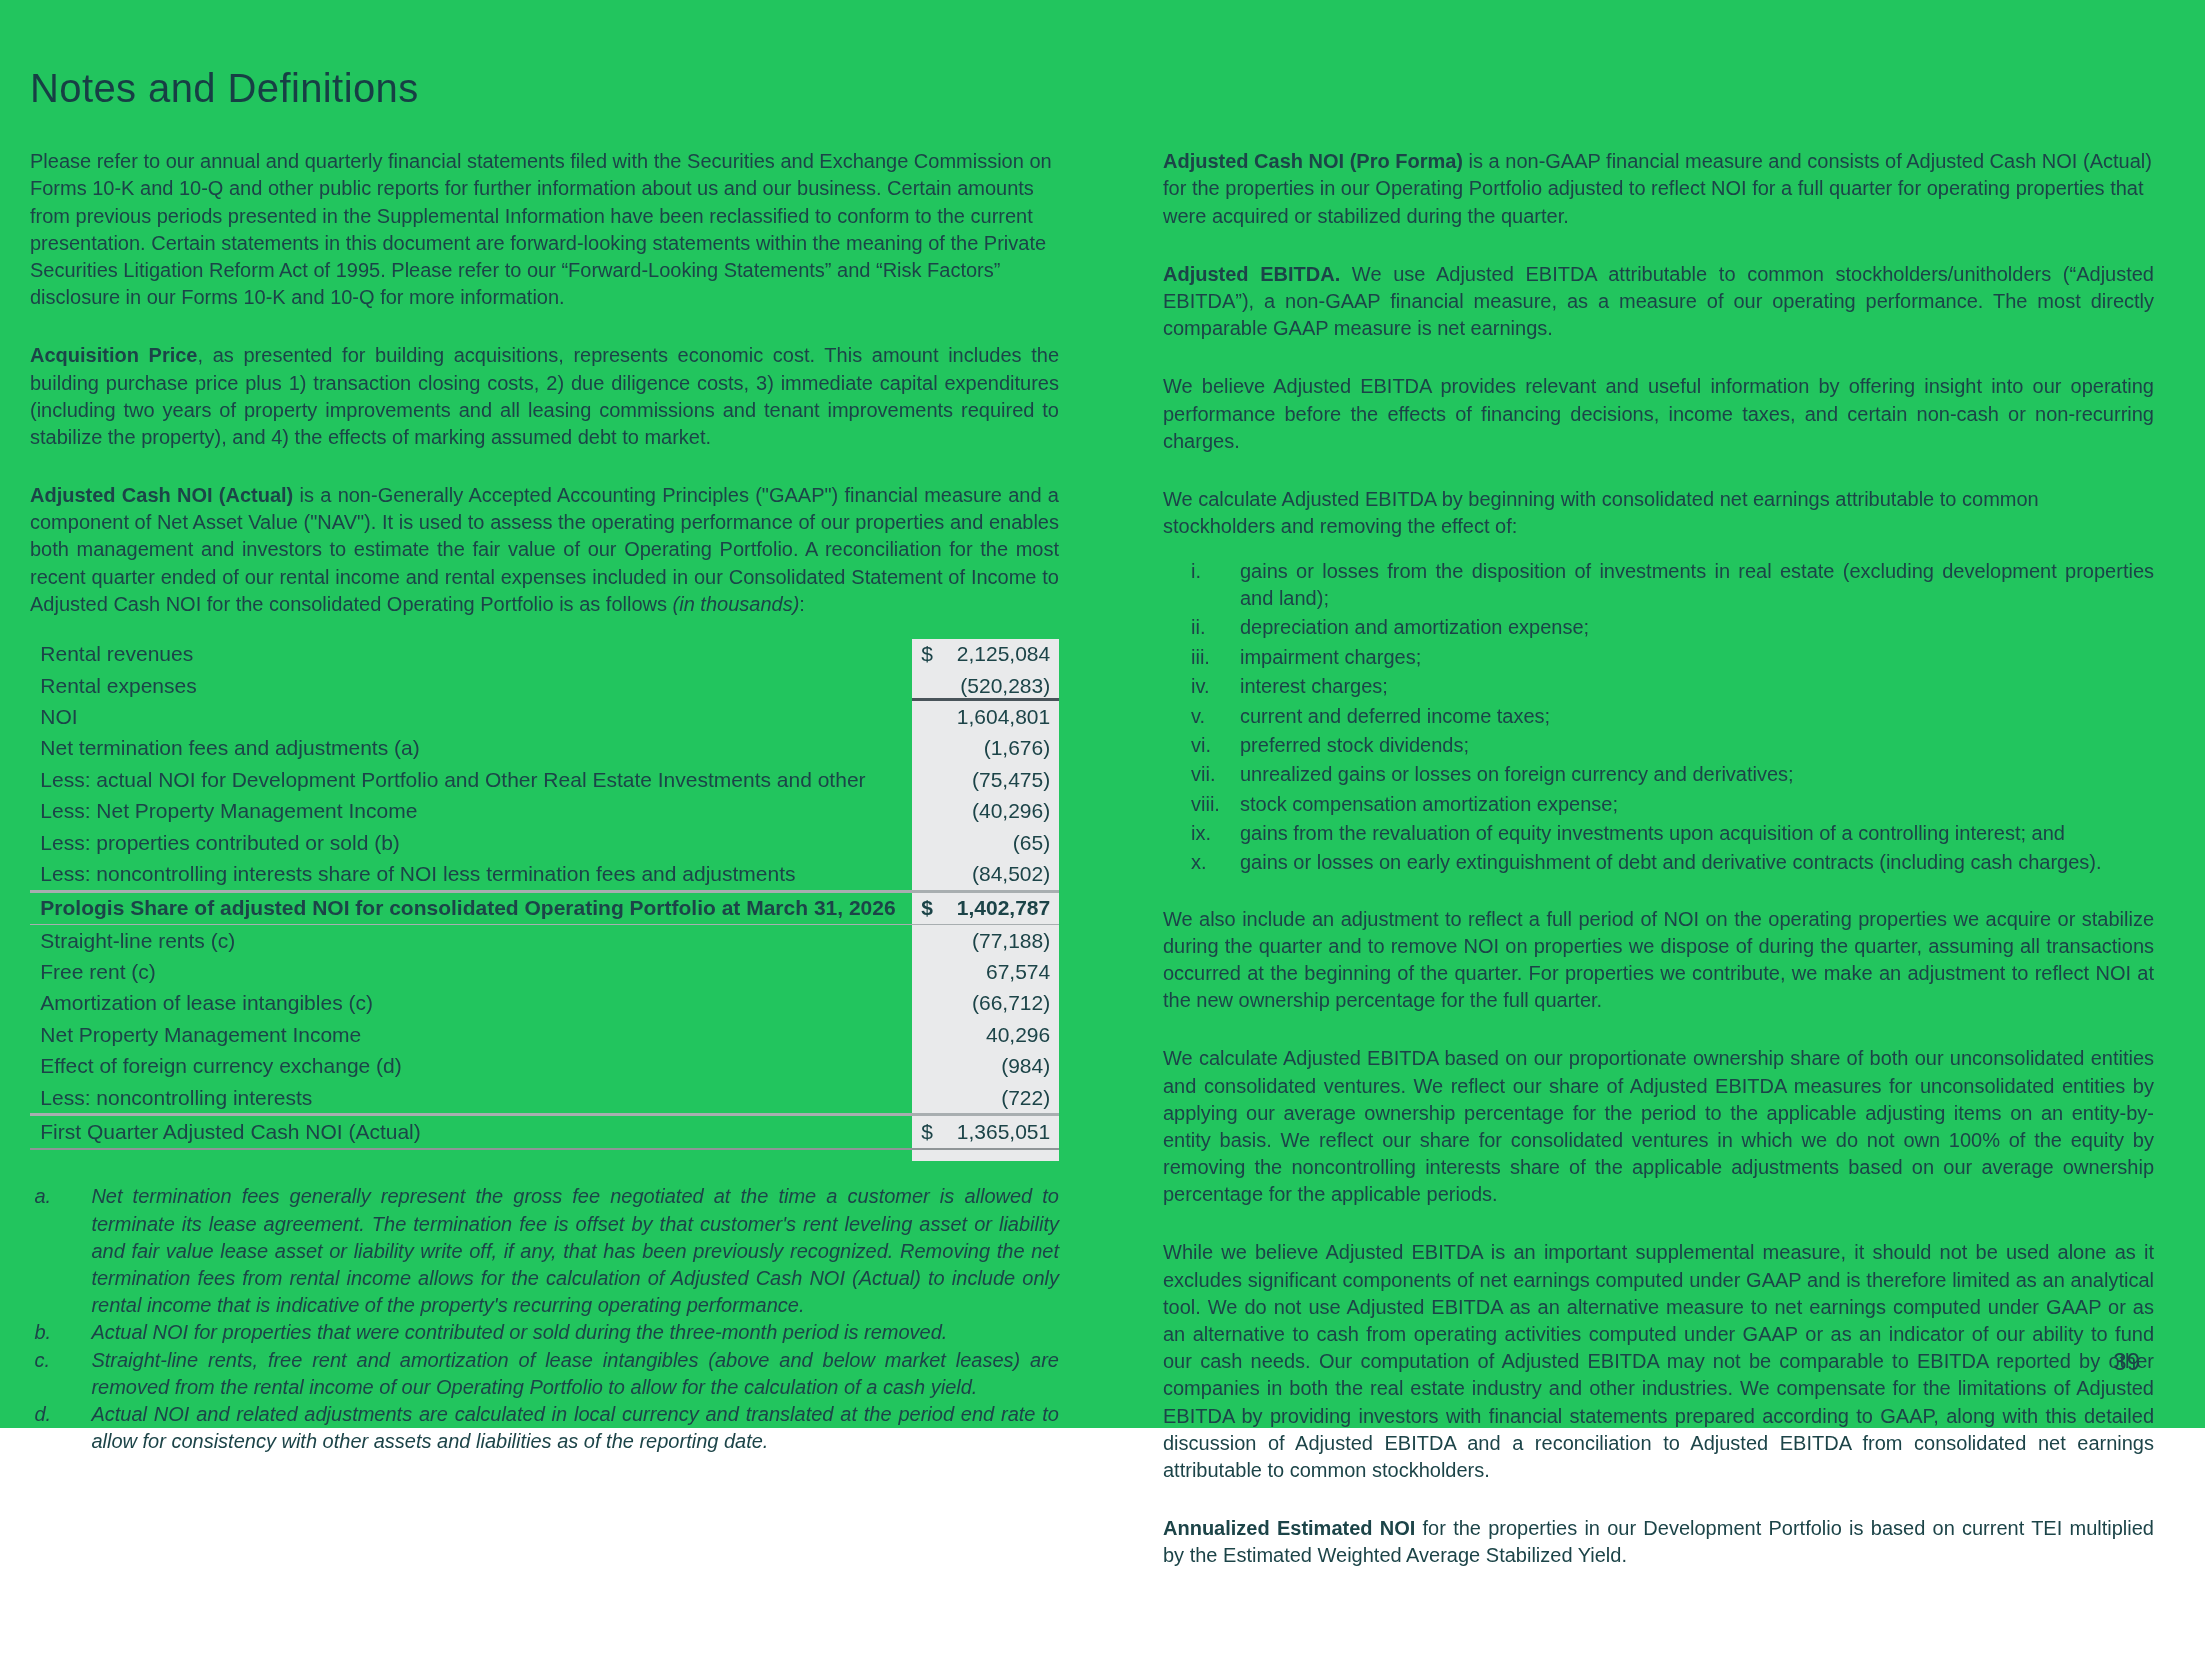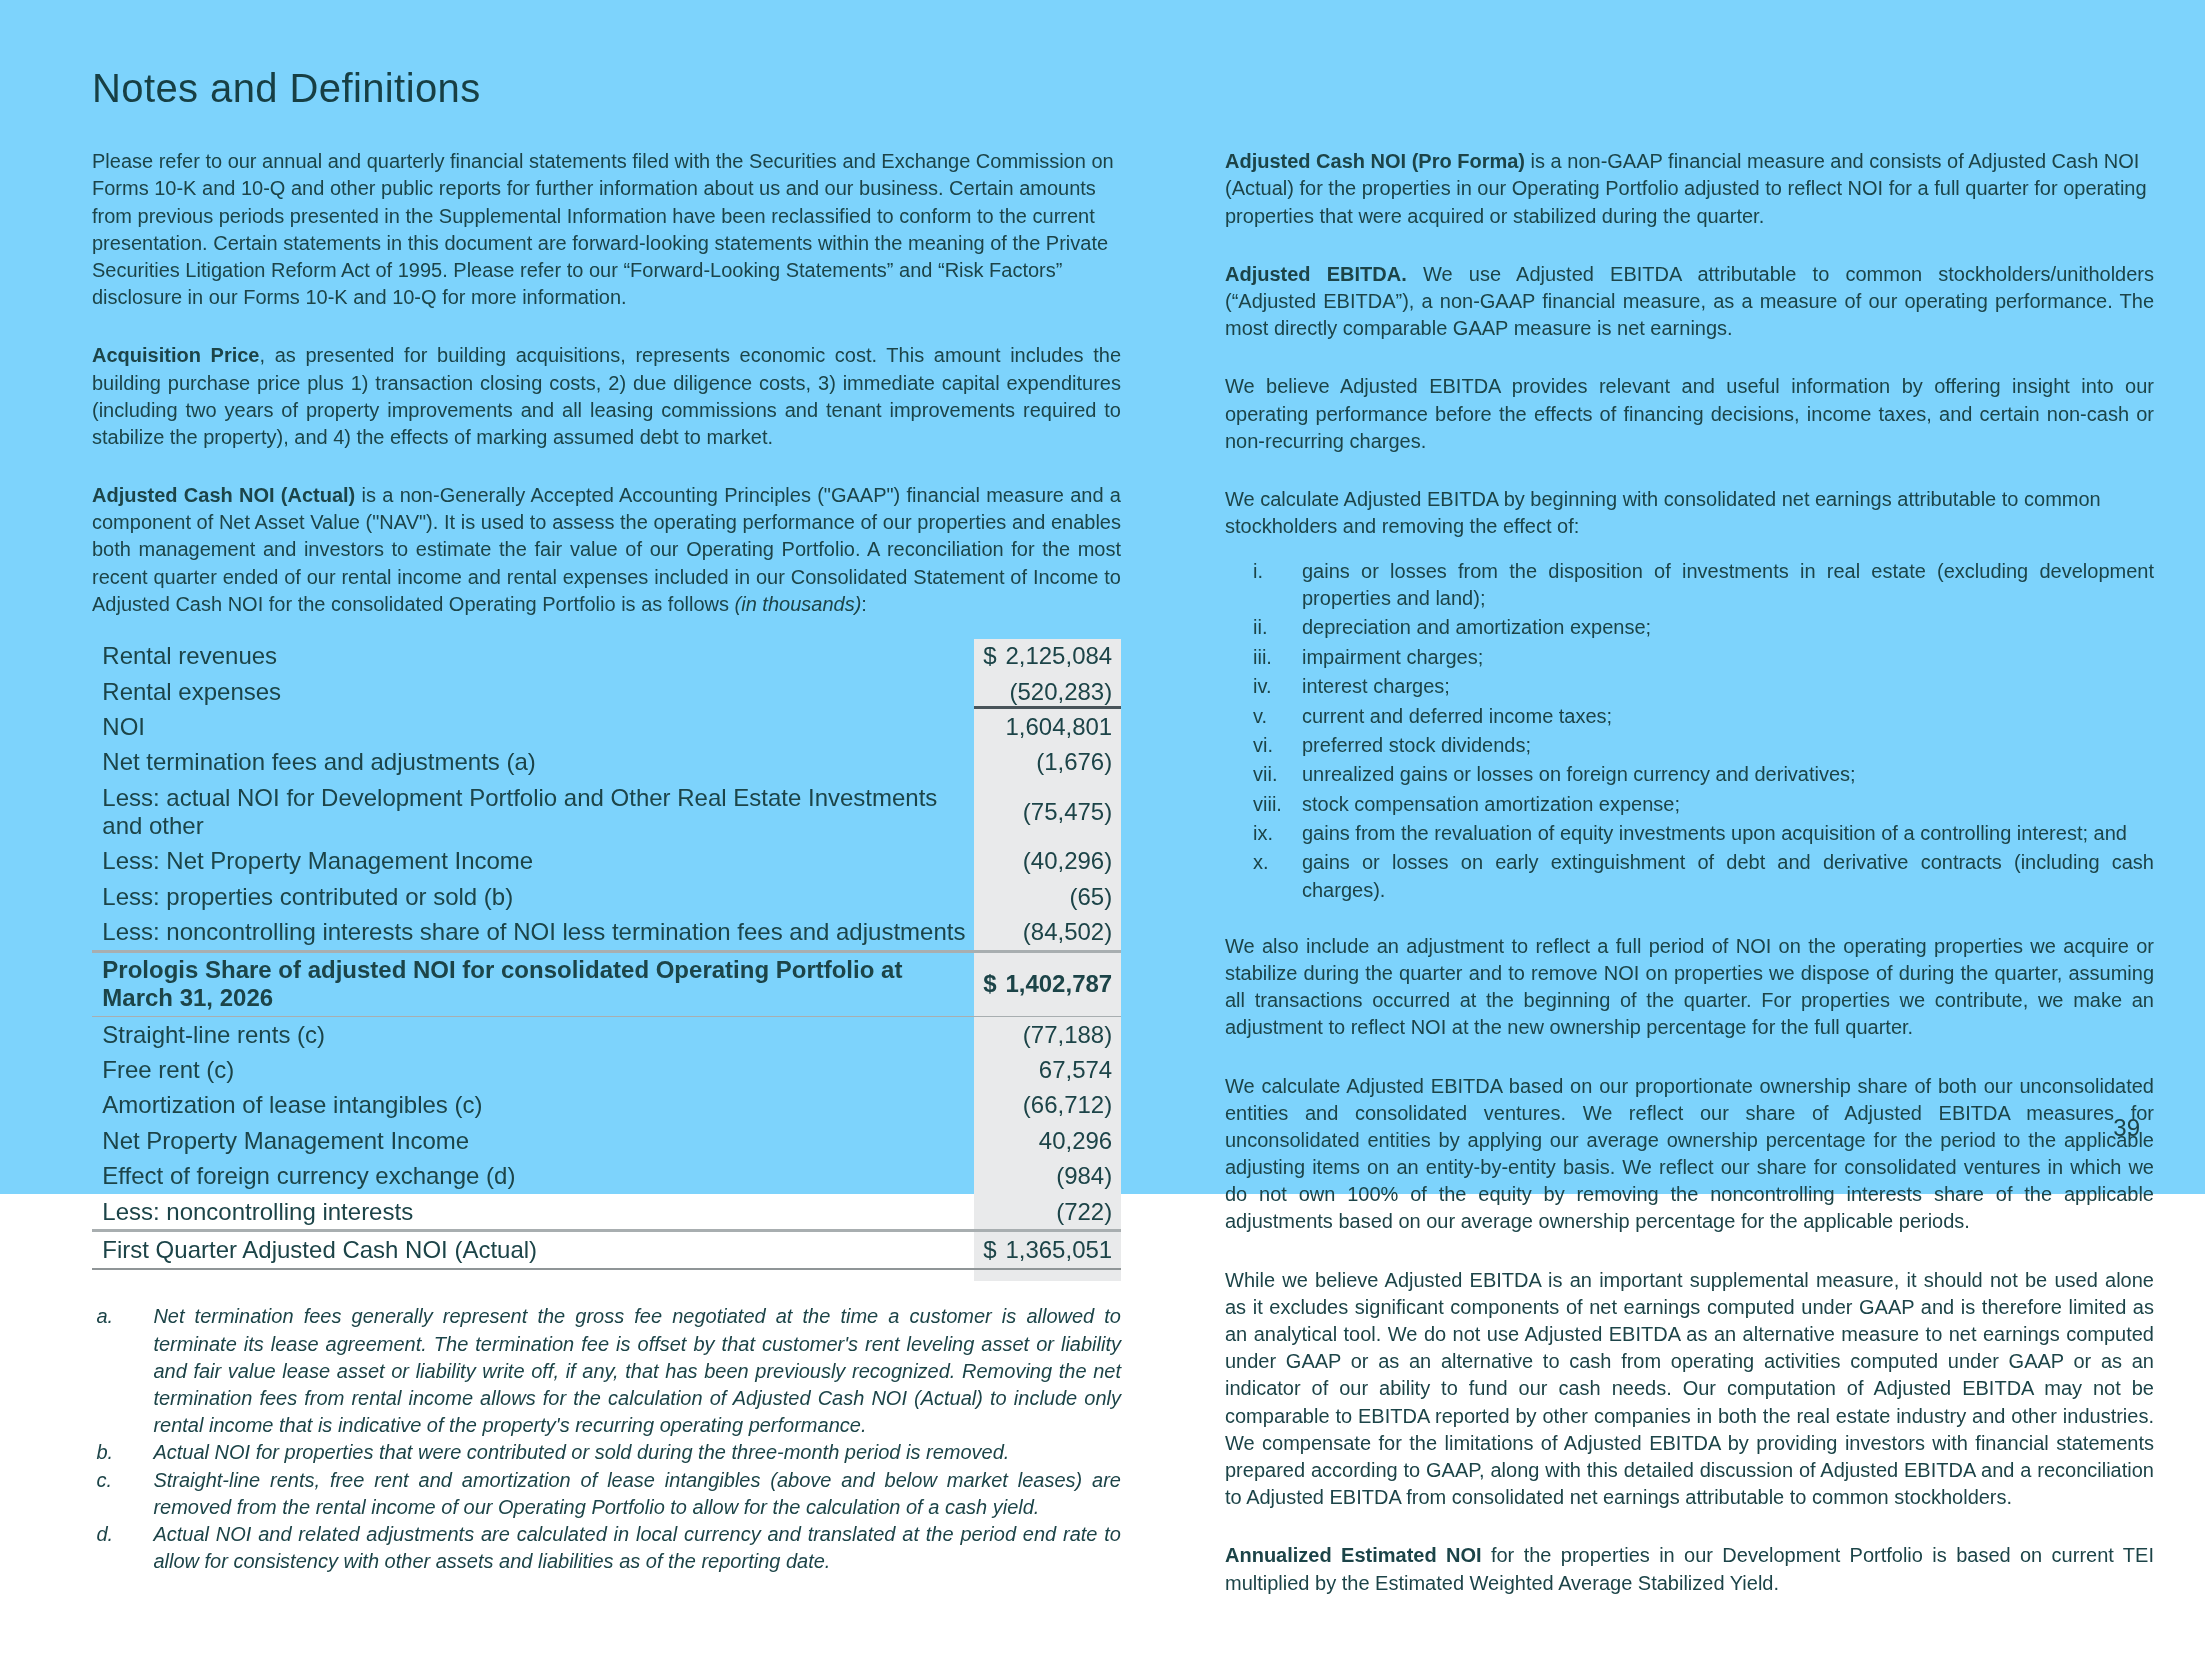--- a/index.html
+++ b/index.html
@@ -1,38 +1,38 @@
 <!DOCTYPE html>
 <html style="font-size:11.8px"><head>
 <meta charset="utf-8">
 <style>
   html,body{margin:0;padding:0;background:#ffffff;}
   body{width:2205px;height:1654px;overflow:hidden;
        font-family:"Liberation Sans",sans-serif;color:#1c4448;}
-  .page{position:relative;width:2205px;height:1194px;box-sizing:border-box;
-        padding:53px 51px 0 92px;background:#7dd3fc;}
+  .page{position:relative;width:2205px;height:1428px;box-sizing:border-box;
+        padding:53px 51px 0 30px;background:#22c55e;}
   
   .header{display:flex;justify-content:space-between;align-items:flex-start;}
   .page-title{font-size:40px;font-weight:400;color:#173f44;letter-spacing:0.4px;margin-top:13.2px;}
   .header-right{display:flex;align-items:center;gap:38px;margin-top:4.4px;}
   .edition{font-size:29px;color:#1c4448;}
   .logo{display:flex;align-items:center;gap:11.8px;}
   .wordmark{font-size:57px;color:#1a473d;letter-spacing:0;line-height:1;}
   .wordmark .w-bold{font-weight:800;}
   .wordmark .w-reg{font-weight:500;}
   .wordmark sup{font-size:19px;font-weight:400;vertical-align:28px;}
   
   .columns{display:flex;gap:104px;margin-top:37px;}
   .col-left{width:1029px;flex:0 0 1029px;}
   .col-right{flex:1;}
   p{font-size:20px;line-height:1.36;margin:0 0 31px 0;}
   p.just{text-align:justify;}
   b{font-weight:700;color:#1c4448;}
   
-  .rtable{margin:4.4px 0 22px 0;font-size:24px;}
+  .rtable{margin:4.4px 0 22px 0;font-size:21px;}
   .trow{display:flex;align-items:stretch;}
   .tlabel{flex:1;display:flex;align-items:center;padding:3.7px 7.4px 3.7px 10.3px;min-height:23px;}
   .tval{flex:0 0 129px;background:#e9eaeb;display:flex;align-items:center;
         padding:3.7px 8.8px;min-height:23px;}
   .tval .cur{margin-right:auto;}
   .tval .amt{margin-left:auto;white-space:nowrap;}
   .row-ul .tval{box-shadow:inset 0 -2.9px 0 #49545a;}
   .row-total{border-top:3.7px solid #a8aeb0;border-bottom:1.5px solid #a8aeb0;font-weight:700;}
   .row-grand{border-top:3.7px solid #a8aeb0;border-bottom:2.2px solid #8f9597;font-weight:400;}
   .row-spacer .tlabel,.row-spacer .tval{min-height:11.8px;padding-top:0;padding-bottom:0;}

